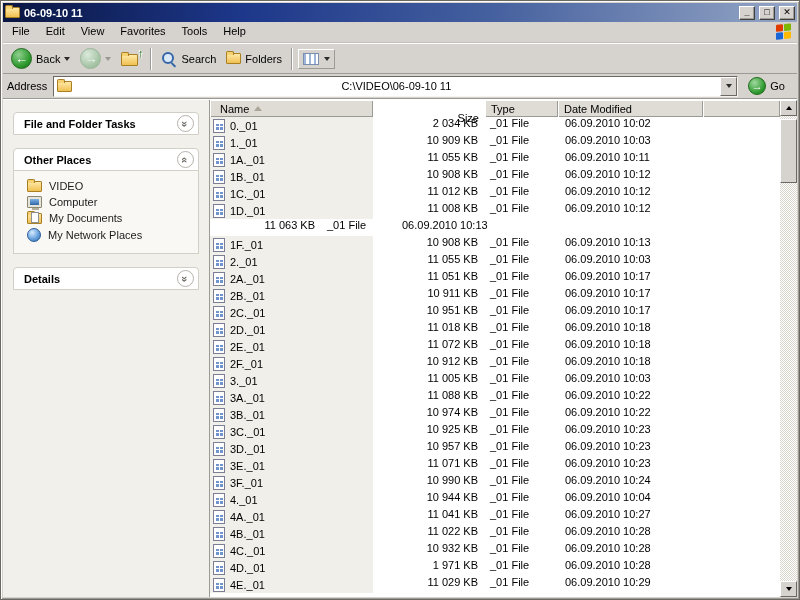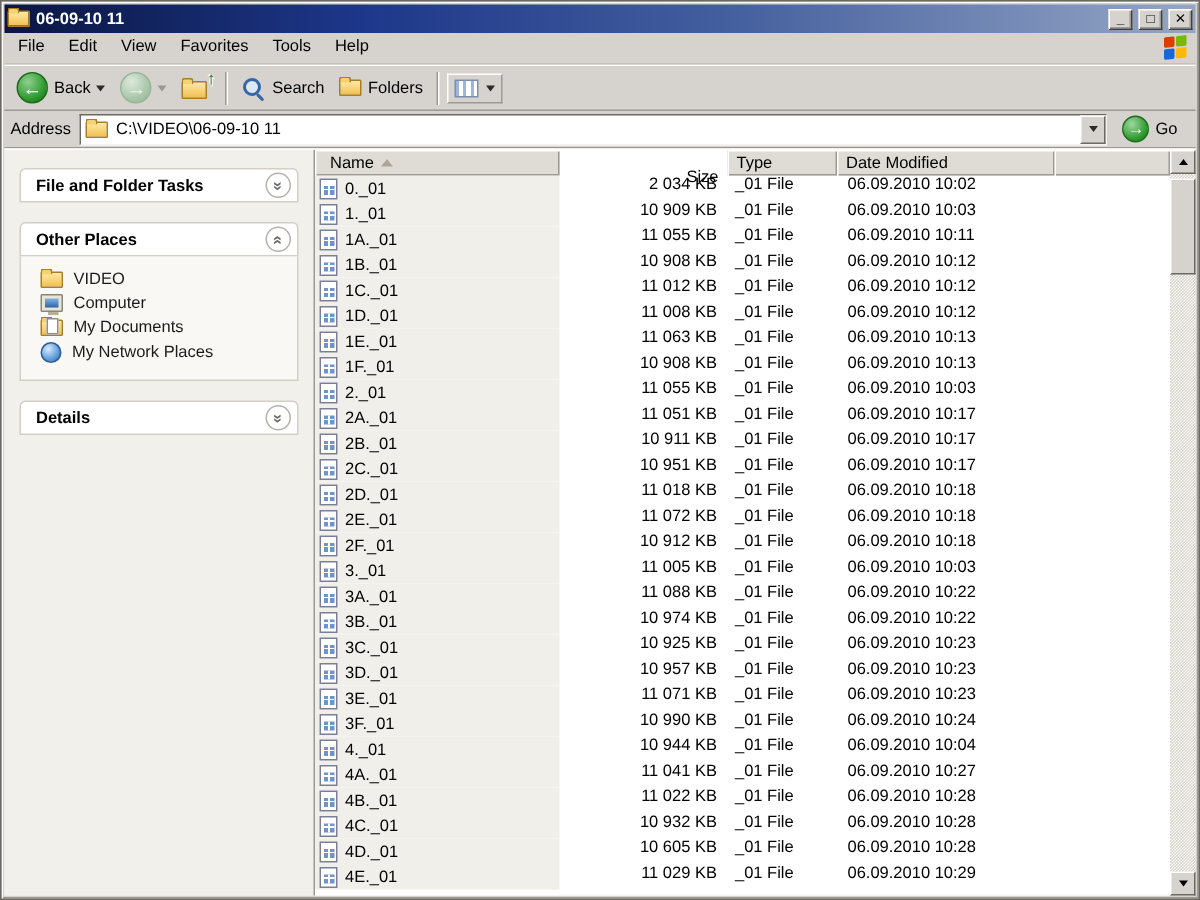--- a/index.html
+++ b/index.html
@@ -41,21 +41,21 @@
   .up-arrow{position:absolute;top:-4px;right:-2px;color:#1e7d1e;font-weight:bold;font-size:11px;text-shadow:1px 1px 0 #fff,-1px -1px 0 #fff;}
   .magnifier{position:relative;width:16px;height:16px;flex:none;}
   .magnifier::before{content:"";position:absolute;left:1px;top:1px;width:8px;height:8px;border:2px solid #3566a8;border-radius:50%;background:#dce9f7;}
   .magnifier::after{content:"";position:absolute;left:11px;top:11px;width:6px;height:2px;background:#3566a8;transform:rotate(45deg);transform-origin:0 0;border-radius:1px;}
   .views-btn{display:flex;align-items:center;gap:5px;padding:3px 4px;border:1px solid;border-color:var(--hl) var(--sh) var(--sh) var(--hl);cursor:default;}
   .views-ico{width:16px;height:12px;border:1px solid #7a8fb0;background:repeating-linear-gradient(90deg,#9db5d6 0 2px,#fff 2px 5px);}
 
   
   .addressbar{height:25px;flex:none;display:flex;align-items:center;gap:6px;padding:0 4px;border-bottom:1px solid var(--sh);}
   .addr-combo{flex:1;height:21px;background:#fff;border:1px solid;border-color:#6b6961 #f4f3ef #f4f3ef #6b6961;display:flex;align-items:center;gap:5px;padding-left:3px;cursor:text;}
-  .addr-text{flex:1;white-space:nowrap;overflow:hidden;}
+  .addr-text{flex:1;white-space:nowrap;overflow:hidden;text-align:center;}
   .addr-drop{width:17px;height:19px;flex:none;background:var(--face);border:1px solid;border-color:var(--hl) var(--dk) var(--dk) var(--hl);display:flex;align-items:center;justify-content:center;cursor:default;}
   .go-btn{display:flex;align-items:center;gap:4px;padding:0 8px 0 4px;cursor:default;}
   .go-ico{width:18px;height:18px;border-radius:50%;background:radial-gradient(circle at 35% 30%,#9fd89f,#2f9a2f 65%,#187118);border:1px solid #1d6b1d;display:flex;align-items:center;justify-content:center;}
   .go-ico::before{content:"\2192";color:#fff;font-weight:bold;font-size:11px;}
 
   
   .content{flex:1;display:flex;min-height:0;border-top:1px solid var(--hl);background:#fff;}
 
   
   .taskpane{width:207px;flex:none;background:var(--paneBg);padding:12px 10px 0;border-right:1px solid var(--sh);overflow:hidden;}
@@ -282,24 +282,20 @@
           <div class="frow">
             <div class="c-name">
               <span class="file-ico"></span>
               <span>1D._01</span>
             </div>
             <div class="c-size">11 008 KB</div>
             <div class="c-type">_01 File</div>
             <div class="c-date">06.09.2010 10:12</div>
           </div>
           <div class="frow">
-            <div class="c-name">
-              <span class="file-ico"></span>
-              <span>1E._01</span>
-            </div>
             <div class="c-size">11 063 KB</div>
             <div class="c-type">_01 File</div>
             <div class="c-date">06.09.2010 10:13</div>
           </div>
           <div class="frow">
             <div class="c-name">
               <span class="file-ico"></span>
               <span>1F._01</span>
             </div>
             <div class="c-size">10 908 KB</div>
@@ -466,21 +462,21 @@
             </div>
             <div class="c-size">10 932 KB</div>
             <div class="c-type">_01 File</div>
             <div class="c-date">06.09.2010 10:28</div>
           </div>
           <div class="frow">
             <div class="c-name">
               <span class="file-ico"></span>
               <span>4D._01</span>
             </div>
-            <div class="c-size">10 605 KB</div>
+            <div class="c-size">1 971 KB</div>
             <div class="c-type">_01 File</div>
             <div class="c-date">06.09.2010 10:28</div>
           </div>
           <div class="frow">
             <div class="c-name">
               <span class="file-ico"></span>
               <span>4E._01</span>
             </div>
             <div class="c-size">11 029 KB</div>
             <div class="c-type">_01 File</div>

